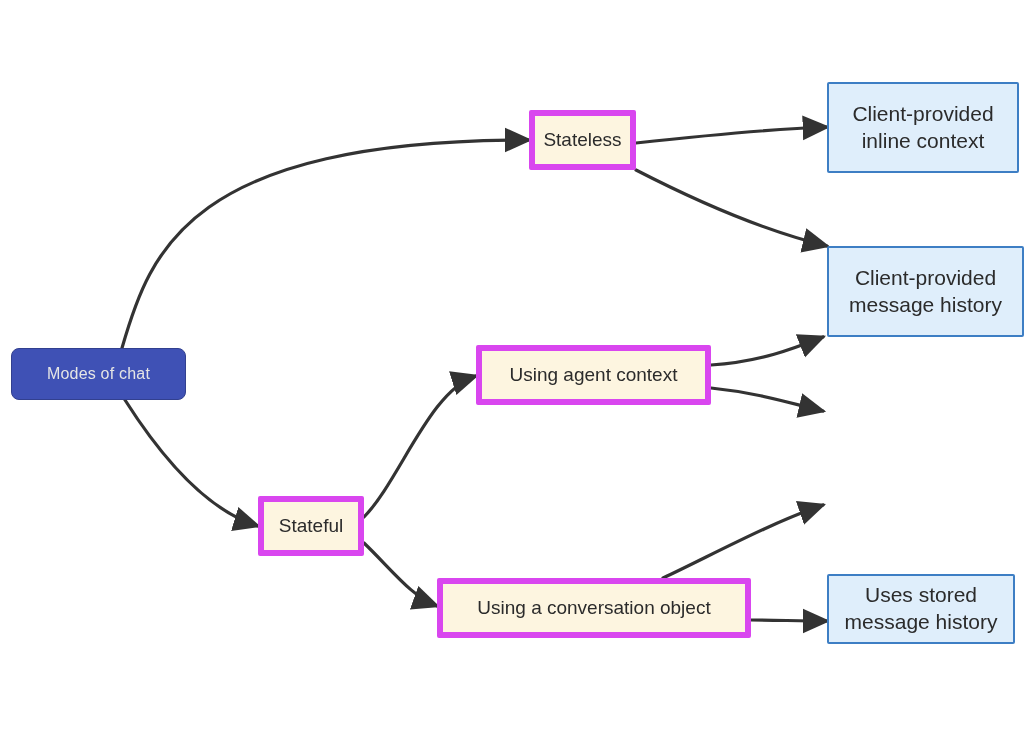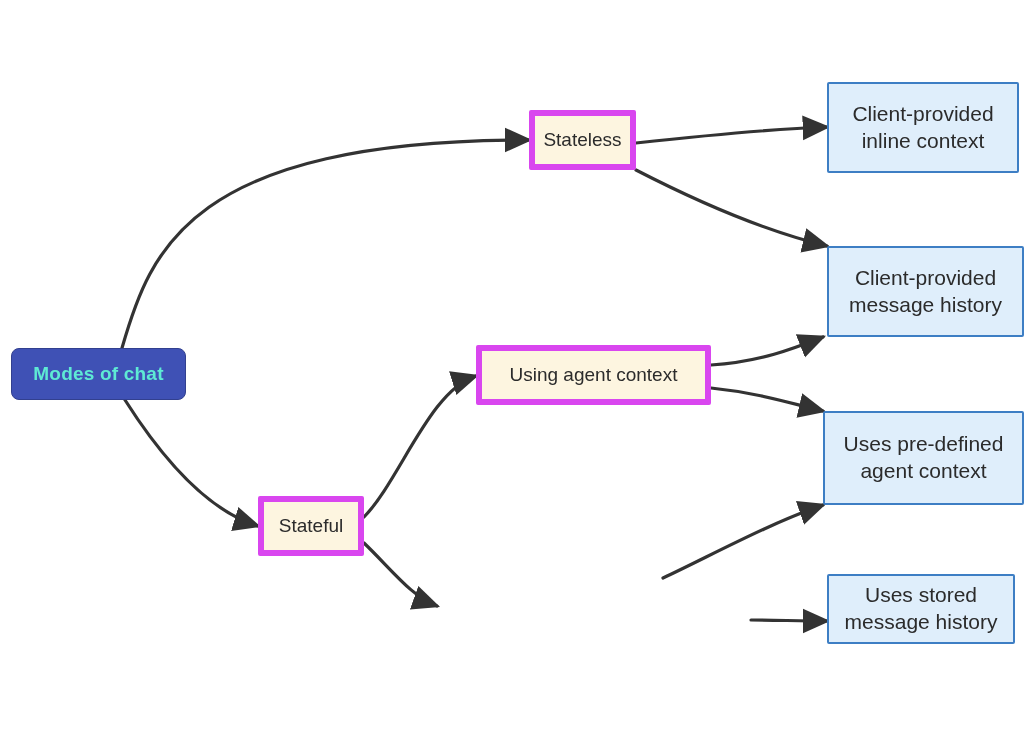--- a/index.html
+++ b/index.html
@@ -35,23 +35,23 @@
     z-index: 3;
   }
   .node-label {
     display: block;
     white-space: pre-line;
   }
   .node-root {
     background: #3f51b5;
     border: 1px solid #32408f;
     border-radius: 8px;
-    color: #5eead4;
-    font-weight: bold;
-    font-size: 19px;
+    color: #e5e5e5;
+    font-weight: normal;
+    font-size: 16px;
     letter-spacing: 0.2px;
   }
   .node-branch {
     background: #fdf5e0;
     border: 6px solid #d946ef;
     border-radius: 2px;
     color: #2b2b2b;
     font-size: 19px;
   }
   .node-leaf {
@@ -96,34 +96,33 @@
   </div>
 
   <div class="node node-branch" style="left: 476px; top: 345px; width: 235px; height: 60px;">
     <span class="node-label">Using agent context</span>
   </div>
 
   <div class="node node-branch" style="left: 258px; top: 496px; width: 106px; height: 60px;">
     <span class="node-label">Stateful</span>
   </div>
 
+  <div class="node node-branch" style="left: 437px; top: 578px; width: 314px; height: 60px;">
+    <span class="node-label">Using a conversation object</span>
+  </div>
 
   <div class="node node-leaf" style="left: 827px; top: 82px; width: 192px; height: 91px;">
     <span class="node-label">Client-provided
 inline context</span>
   </div>
 
   <div class="node node-leaf" style="left: 827px; top: 246px; width: 197px; height: 91px;">
     <span class="node-label">Client-provided
 message history</span>
   </div>
 
-  <div class="node node-leaf" style="left: 823px; top: 411px; width: 201px; height: 94px;">
-    <span class="node-label">Uses pre-defined
-agent context</span>
-  </div>
 
   <div class="node node-leaf" style="left: 827px; top: 574px; width: 188px; height: 70px;">
     <span class="node-label">Uses stored
 message history</span>
   </div>
 
 </div>
 
 </body></html>

